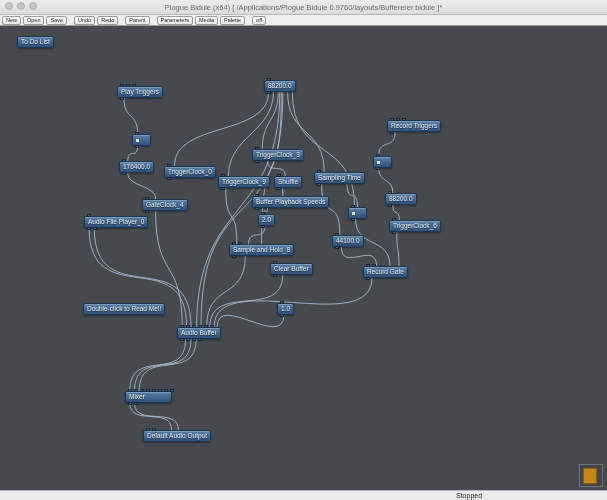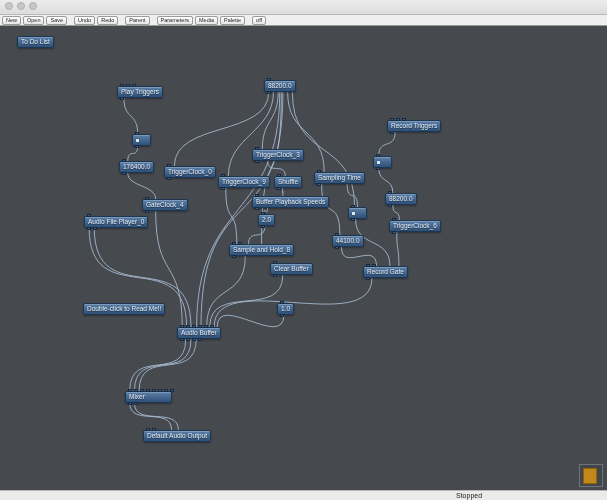--- a/index.html
+++ b/index.html
@@ -76,20 +76,21 @@
 </style>
 </head>
 <body>
 
 <div class="titlebar">
   <div class="traffic">
     <span class="tl"></span>
     <span class="tl"></span>
     <span class="tl"></span>
   </div>
+  <span class="title-text">Plogue Bidule (x64) [ /Applications/Plogue Bidule 0.9760/layouts/Buffererer.bidule ]*</span>
 </div>
 
 <div class="toolbar">
     <div class="tb-group">
       <button class="tb-btn">New</button>
       <button class="tb-btn">Open</button>
       <button class="tb-btn">Save</button>
     </div>
     <div class="tb-group">
       <button class="tb-btn">Undo</button>

